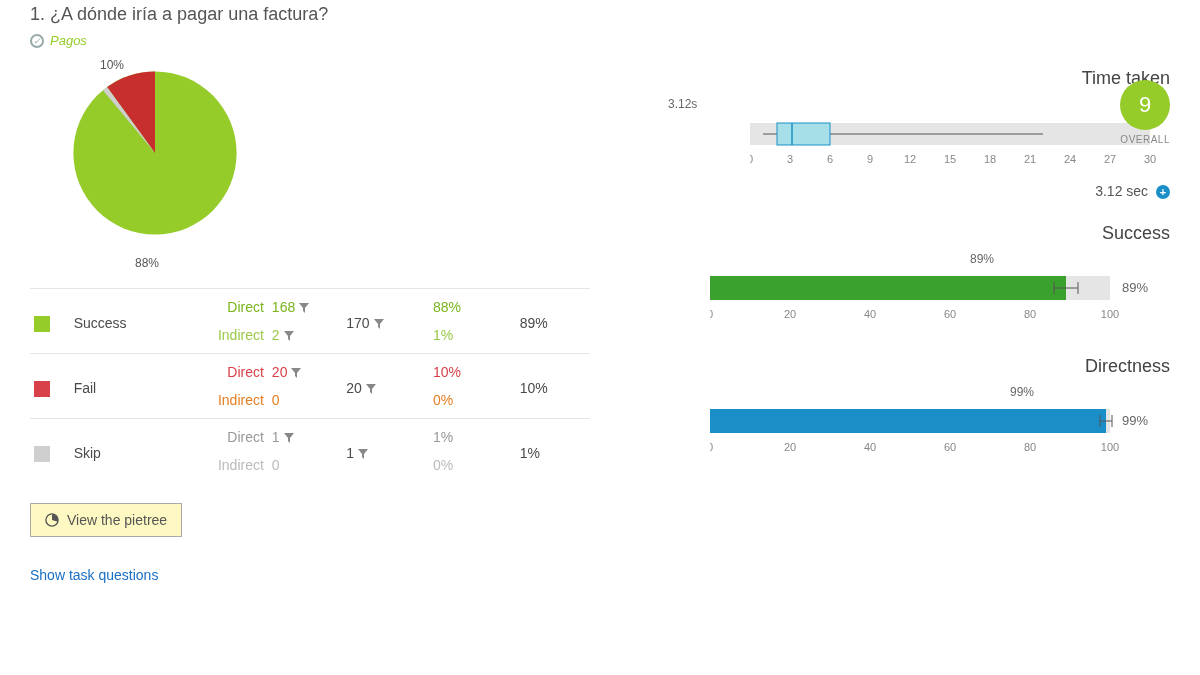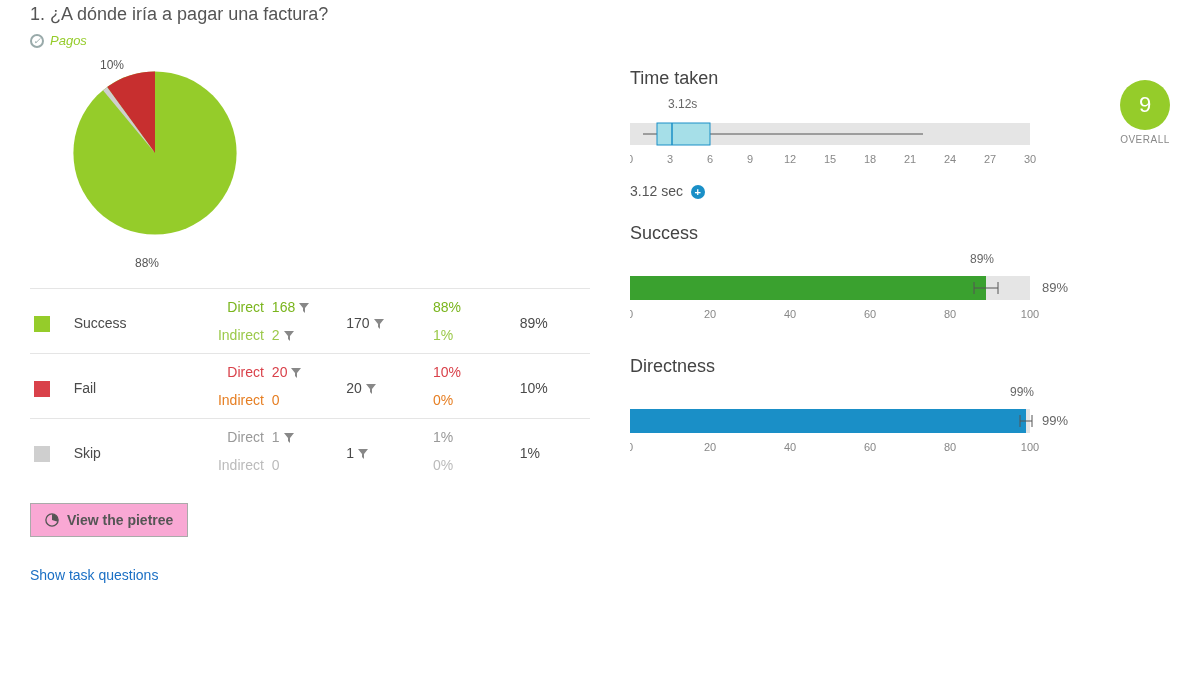--- a/index.html
+++ b/index.html
@@ -3,42 +3,42 @@
 <meta charset="utf-8">
 <style>
   * { box-sizing: border-box; margin: 0; padding: 0; }
   body { font-family: -apple-system, BlinkMacSystemFont, "Segoe UI", Helvetica, Arial, sans-serif; background: #fff; color: #4a4a4a; width: 1200px; }
   .panel { padding: 0 30px 30px 30px; position: relative; }
   .q-title { font-size: 18px; color: #555; padding: 4px 0 4px 0; }
   .q-tag { display: flex; align-items: center; gap: 6px; color: #95cc2a; font-style: italic; font-size: 13px; padding: 4px 0 20px 0; }
   .q-tag .check { width:14px;height:14px;border-radius:50%;border:2px solid #9aa; display:inline-flex;align-items:center;justify-content:center;font-size:9px;color:#9aa; }
   .cols { display:flex; gap:40px; }
   .left { width:560px; }
-  .right { flex:1; }
+  .right { flex:1;text-align:right; }
   .overall { position:absolute; top:80px; right:30px; text-align:center; }
   .overall .circle { width:50px;height:50px;border-radius:50%;background:#95cc2a;color:#fff;display:flex;align-items:center;justify-content:center;font-size:22px;font-weight:500;margin:0 auto 4px auto; }
-  .overall .lbl { font-size:10px; color:#888; letter-spacing:0.5px; }
+  .overall .lbl { font-size:10px; color:#888; letter-spacing:0.5px;text-align:right; }
   
   .pie-wrap { position:relative; width:200px; height:200px; margin: 0 0 0 40px; }
   .pie-lbl { position:absolute; font-size:12px; color:#555; }
   
   table.legend { width:100%; border-collapse:collapse; margin-top:20px; font-size:14px; }
   table.legend td { padding:6px 4px; vertical-align:middle; }
   table.legend tr.group-top td { border-top:1px solid #e5e5e5; padding-top:10px;}
   table.legend tr.group-bot td { padding-bottom:10px;}
   .swatch { width:16px;height:16px;display:inline-block;margin-right:8px;vertical-align:middle; }
   .c-success { color:#7ab51d; }
   .c-success2{ color:#9bc94a; }
   .c-fail    { color:#d9414a; }
   .c-fail2   { color:#e67e22; }
   .c-skip    { color:#999; }
   .c-skip2   { color:#bbb; }
   .num { text-align:left; white-space:nowrap; }
   .fil { display:inline-block; margin-left:4px; color:#888; }
-  .pietree-btn { margin-top:20px; border:1px solid #aaa; background:#f9a8d4; padding:8px 14px; font-size:14px; color:#555; cursor:pointer; display:inline-flex; align-items:center; gap:8px;font-weight:bold; }
+  .pietree-btn { margin-top:20px; border:1px solid #aaa; background:#fef9c3; padding:8px 14px; font-size:14px; color:#555; cursor:pointer; display:inline-flex; align-items:center; gap:8px; }
   .pietree-btn .ic { width:14px;height:14px;}
   .link { color:#1a6fc4; font-size:14px; cursor:pointer; display:inline-block; margin-top:30px;}
   
   .section-title { font-size:18px; color:#444; margin: 0 0 8px 0; }
   .chart-block { margin-bottom:24px;}
   .axis-label { font-size:11px; fill:#888; }
   .bar-bg { fill:#e5e5e5;}
   .bar-success { fill:#3aa12f;}
   .bar-direct { fill:#1a8fc7;}
   .whisker { stroke:#555; stroke-width:1;}

